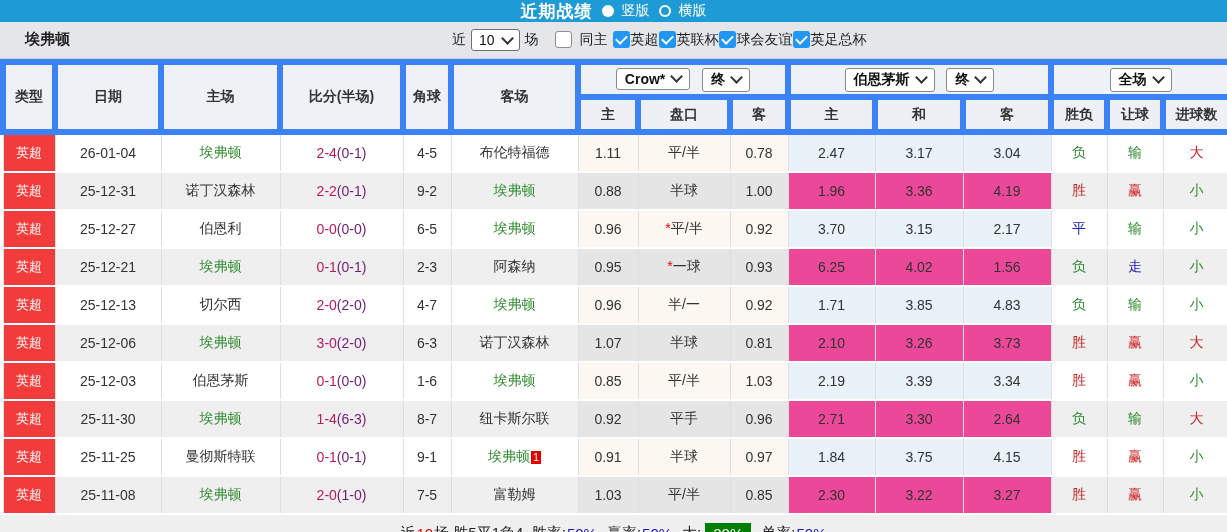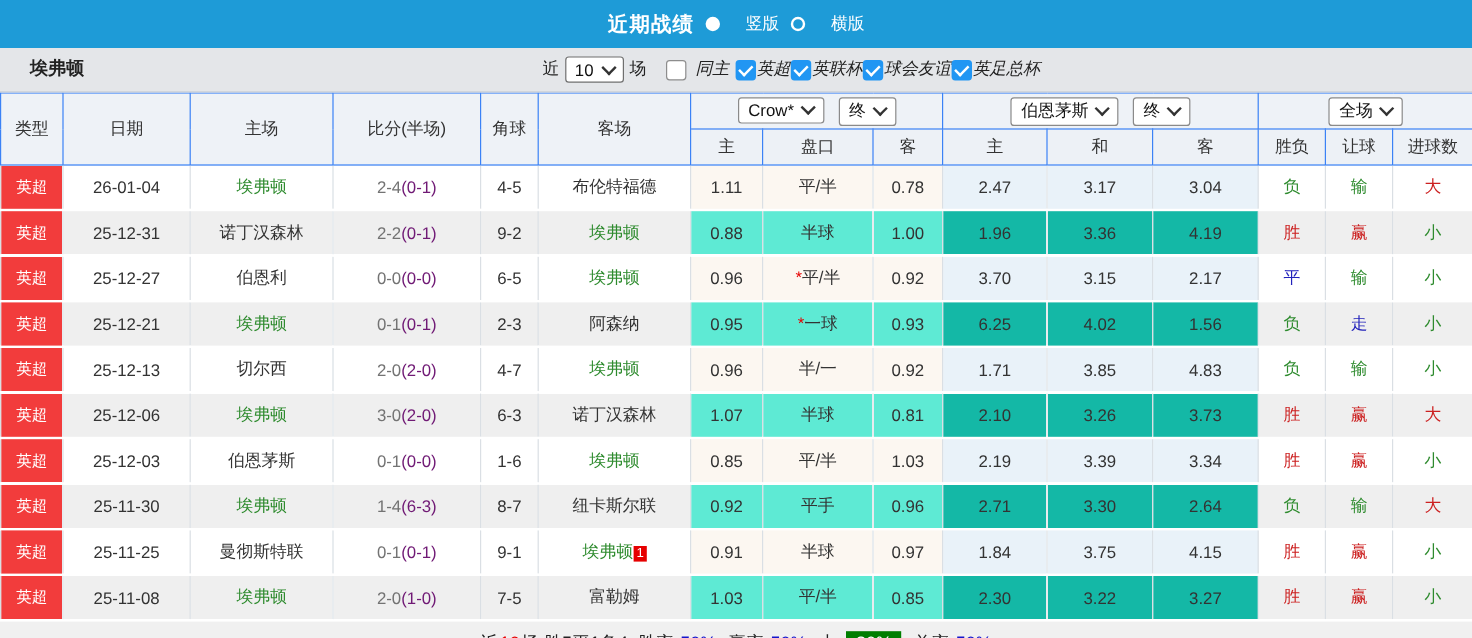--- a/index.html
+++ b/index.html
@@ -1,54 +1,54 @@
 <!DOCTYPE html>
 <html><head>
 <meta charset="utf-8">
 <style>
   html,body{margin:0;padding:0;}
   body{width:1227px;height:532px;background:#fff;font-family:"Liberation Sans","DejaVu Sans",sans-serif;overflow:hidden;}
 
   
-  .topbar{height:40px;background:#1e9bd7;display:flex;align-items:center;justify-content:center;gap:7px;color:#fff;}
+  .topbar{height:22px;background:#1e9bd7;display:flex;align-items:center;justify-content:center;gap:7px;color:#fff;}
   .topbar .title{font-weight:bold;font-size:17px;letter-spacing:1px;}
   .radio{width:12px;height:12px;border-radius:50%;display:inline-block;box-sizing:border-box;}
   .radio.sel{background:#fff;}
   .radio.unsel{border:2px solid #fff;background:transparent;}
   .radio-label{font-size:14px;}
-  .radio-group{display:flex;align-items:center;gap:22px;margin-left:2px;text-align:center;}
+  .radio-group{display:flex;align-items:center;gap:8px;margin-left:2px;text-align:center;}
 
   
   .filterbar{height:37px;background:#e4e6e9;position:relative;border-bottom:1px solid #cdd2d7;box-sizing:border-box;}
   .teamname{position:absolute;left:25px;top:8px;font-size:15px;font-weight:bold;color:#222;}
   .filters{position:absolute;left:452px;top:0;height:100%;display:flex;align-items:center;gap:5px;font-size:14px;color:#222;}
   .ctl{display:inline-flex;align-items:center;gap:8px;background:#fff;border:1px solid #6f6f6f;border-radius:3px;padding:2px 7px;font-size:14px;color:#111;cursor:pointer;}
   .chev{width:7px;height:7px;border-right:2px solid #333;border-bottom:2px solid #333;transform:rotate(45deg);margin-top:-4px;display:inline-block;}
   .cb{width:17px;height:17px;border-radius:3px;display:inline-block;box-sizing:border-box;vertical-align:middle;position:relative;cursor:pointer;}
   .cb.unchecked{background:#fff;border:1px solid #8d8d8d;}
   .cb.checked{background:#2196f3;}
   .cb.checked::after{content:"";position:absolute;left:5px;top:2px;width:5px;height:9px;border:solid #fff;border-width:0 2px 2px 0;transform:rotate(45deg);}
-  .cbwrap{display:inline-flex;align-items:center;gap:1px;font-style:italic;}
+  .cbwrap{display:inline-flex;gap:1px;}
   .gap{width:6px;display:inline-block;}
 
   
   table{border-collapse:collapse;table-layout:fixed;width:1227px;}
-  thead th{background:#edf1f6;border:1px solid #3b82f6;font-weight:normal;color:#333;font-size:14px;height:29px;padding:0;}
+  thead th{background:#edf1f6;border:6px solid #3b82f6;font-weight:bold;color:#333;font-size:14px;height:29px;padding:0;}
   thead tr.grp th{background:#eef2f7;}
   thead .hctl{display:inline-flex;align-items:center;gap:7px;background:#fff;border:1px solid #8a8a8a;border-radius:3px;padding:2px 8px;font-size:14px;color:#111;cursor:pointer;margin:0 4px;}
   tbody td{height:36px;text-align:center;font-size:14px;color:#333;border-left:1px solid #dadfe4;border-right:1px solid #dadfe4;border-bottom:2px solid #fff;padding:0;overflow:hidden;}
   tr.odd td{background:#ffffff;}
   tr.even td{background:#efefef;}
   td.league{background:#f23c3c !important;color:#fff;font-size:13px;}
   tr.odd td.hcap{background:#fcf7f1;}
-  tr.even td.hcap{background:#5eead4;}
+  tr.even td.hcap{background:#e5e5e5;}
   tr.odd td.avg{background:#e9f2f9;}
-  tr.even td.avg{background:#14b8a6;}
+  tr.even td.avg{background:#ec4899;}
   .self{color:#2e8b2e;}
-  .score-main{color:#737373;}
+  .score-main{color:#be185d;}
   .score-half{color:#701a75;}
   .star{color:#e60000;}
   .c-red{color:#cc2020;}
   .c-green{color:#2e8b2e;}
   .c-blue{color:#2222bb;}
   .badge{background:#e60000;color:#fff;font-size:11px;padding:0 2px;margin-left:1px;line-height:13px;display:inline-block;vertical-align:baseline;}
 
   
   .footer{height:37px;background:#f0f0f0;display:flex;align-items:center;justify-content:center;font-size:15px;color:#222;gap:1px;}
   .footer .blue{color:#1414cc;}

